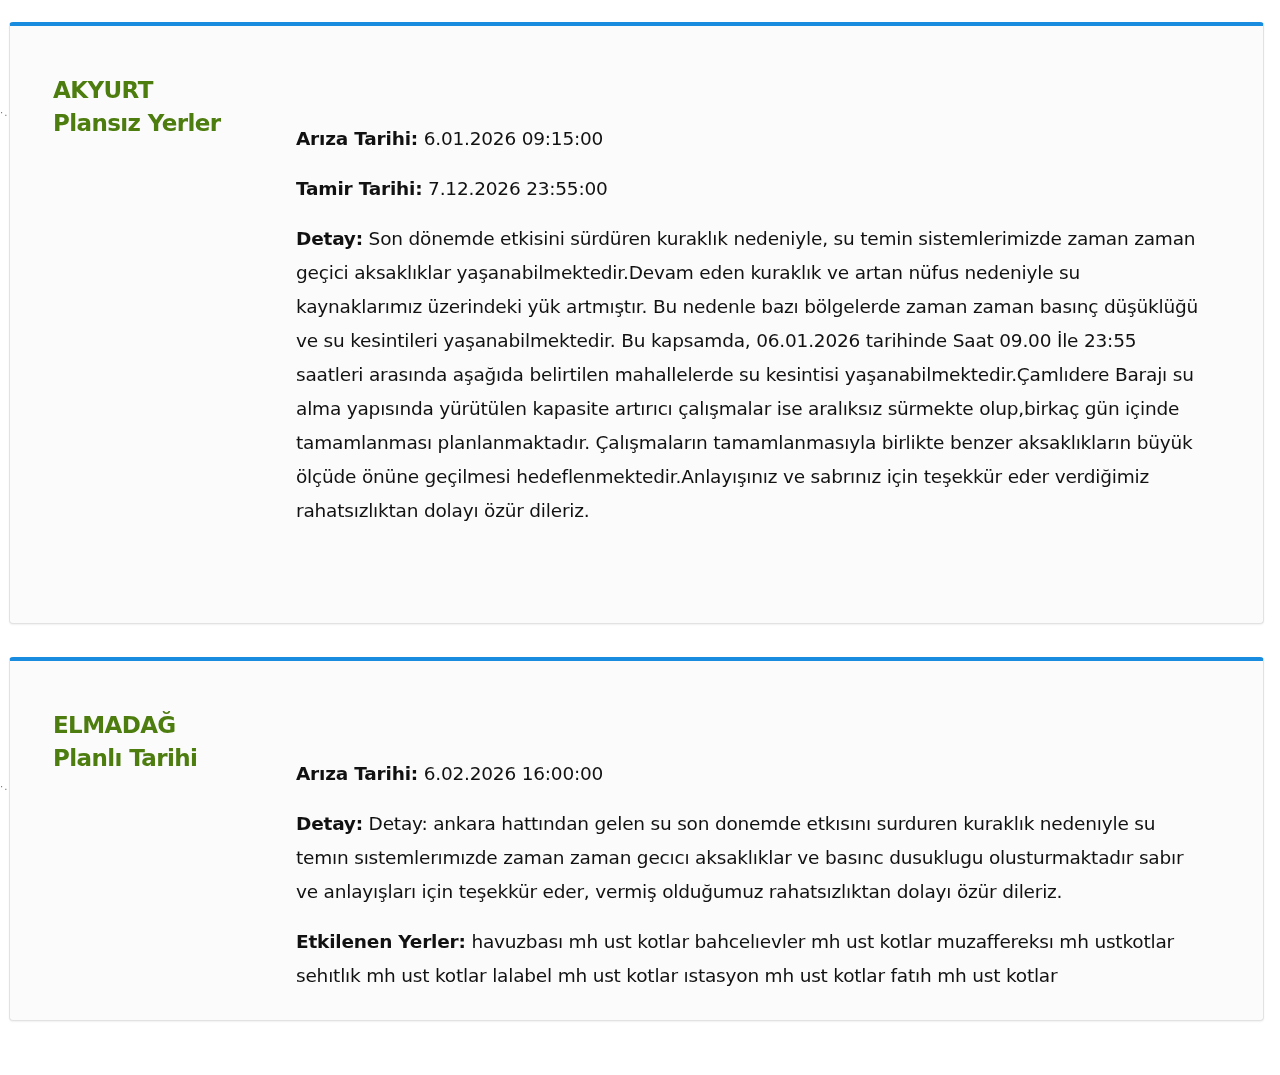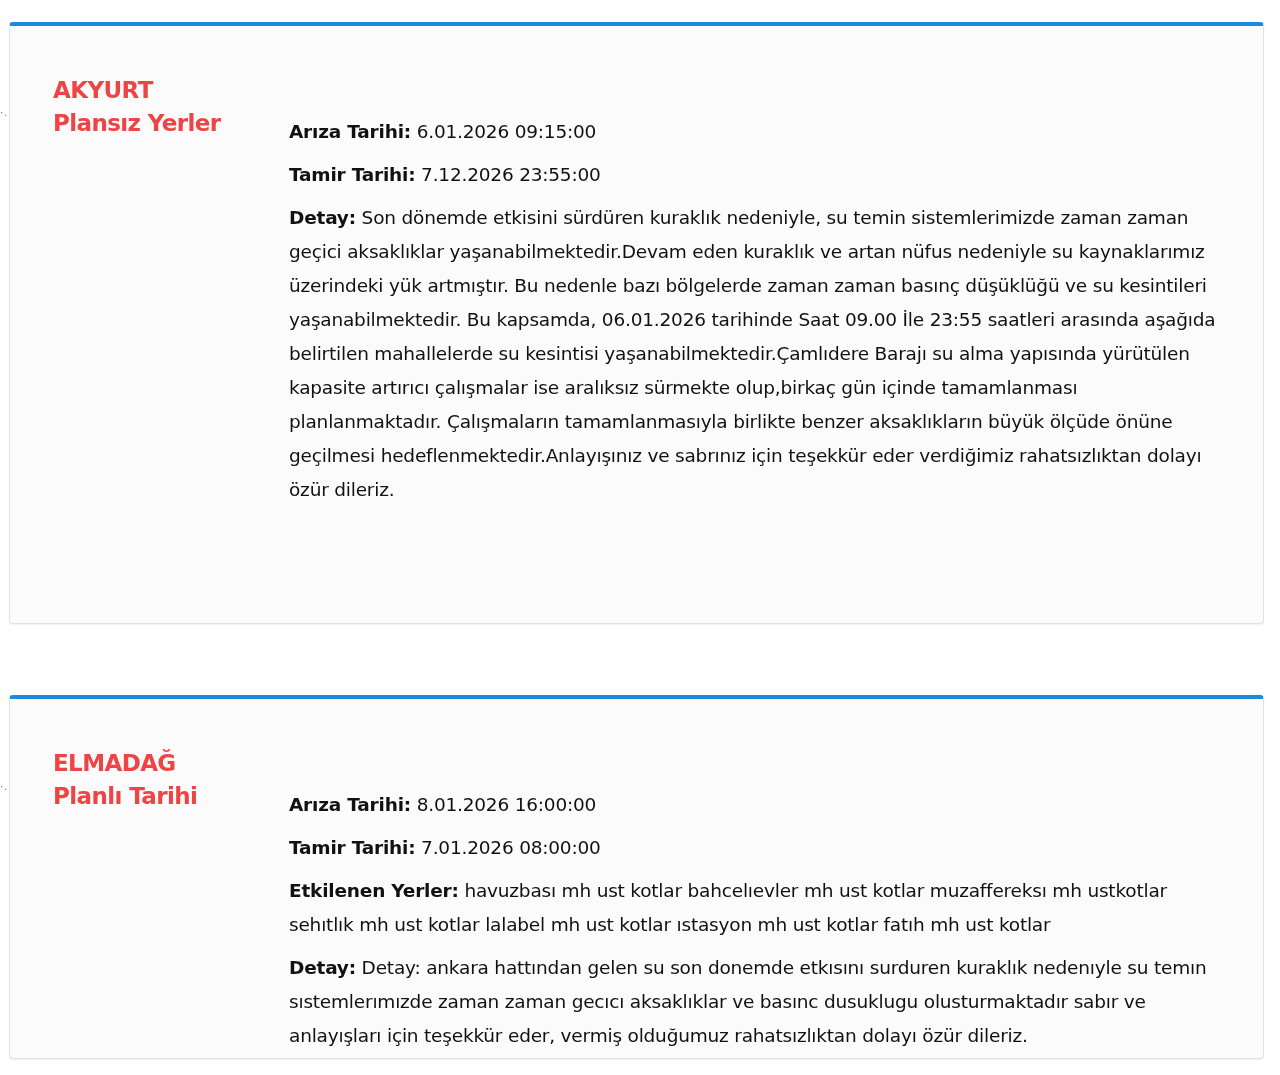--- a/index.html
+++ b/index.html
@@ -30,47 +30,47 @@
       left: 9px;
       width: 1255px;
       background: #fbfbfb;
       border: 1px solid #e2e2e2;
       border-top: 4px solid #1a8ce0;
       border-radius: 4px;
       box-sizing: border-box;
       box-shadow: 0 1px 2px rgba(0,0,0,0.06);
     }
     .card-1 { top: 22px; height: 602px; }
-    .card-2 { top: 695px; height: 364px; }
+    .card-2 { top: 657px; height: 364px; }
 
     .card-head {
       position: absolute;
       left: 43px;
       top: 48px;
       width: 200px;
     }
     .district, .cut-type {
       font-family: "DejaVu Sans", "Liberation Sans", sans-serif;
       font-weight: bold;
-      color: #ef4444;
+      color: #4d7c0f;
       font-size: 23px;
       line-height: 33px;
       letter-spacing: -0.6px;
       white-space: nowrap;
     }
     .card-body {
       position: absolute;
       left: 270px;
       top: 80px;
       width: 945px;
       font-size: 18.5px;
       line-height: 34px;
       letter-spacing: -0.2px;
     }
-    .row { margin: 9px; }
+    .row { margin: 16px; }
     .label {
       font-weight: bold;
     }
   </style>
 </head>
 <body>
 
 <div class="page">
 
   <div class="dots" style="top:108px;">·.</div>
@@ -99,30 +99,26 @@
   <div class="dots" style="top:782px;">·.</div>
 
   <div class="card card-2">
     <div class="card-head">
       <div class="district">ELMADAĞ</div>
       <div class="cut-type">Planlı Tarihi</div>
     </div>
     <div class="card-body">
       <p class="row">
         <span class="label">Arıza Tarihi:</span>
-        <span>8.01.2026 16:00:00</span>
+        <span>6.02.2026 16:00:00</span>
       </p>
       <p class="row">
-        <span class="label">Tamir Tarihi:</span>
-        <span>7.01.2026 08:00:00</span>
+        <span class="label">Detay:</span>
+        <span>Detay: ankara hattından gelen su son donemde etkısını surduren kuraklık nedenıyle su temın sıstemlerımızde zaman zaman gecıcı aksaklıklar ve basınc dusuklugu olusturmaktadır sabır ve anlayışları için teşekkür eder, vermiş olduğumuz rahatsızlıktan dolayı özür dileriz.</span>
       </p>
       <p class="row">
         <span class="label">Etkilenen Yerler:</span>
         <span>havuzbası mh ust kotlar bahcelıevler mh ust kotlar muzaffereksı mh ustkotlar sehıtlık mh ust kotlar lalabel mh ust kotlar ıstasyon mh ust kotlar fatıh mh ust kotlar</span>
-      </p>
-      <p class="row">
-        <span class="label">Detay:</span>
-        <span>Detay: ankara hattından gelen su son donemde etkısını surduren kuraklık nedenıyle su temın sıstemlerımızde zaman zaman gecıcı aksaklıklar ve basınc dusuklugu olusturmaktadır sabır ve anlayışları için teşekkür eder, vermiş olduğumuz rahatsızlıktan dolayı özür dileriz.</span>
       </p>
     </div>
   </div>
 
 </div>
 
 </body></html>

